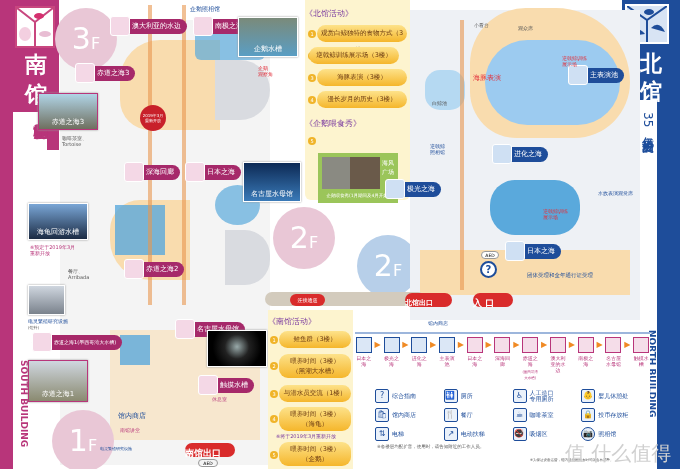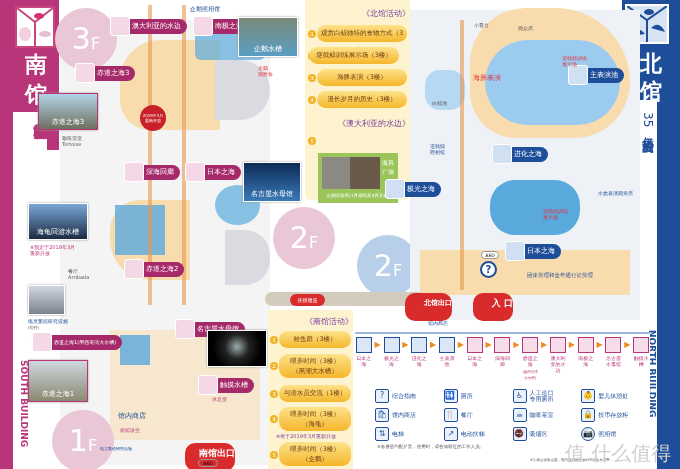--- a/index.html
+++ b/index.html
@@ -42,23 +42,23 @@
 .tag.blue .ic{background:#cfe0f3}
 .redlab{color:#e2313c;font-size:7px}
 .smalltxt{font-size:6px;color:#555}
 .photo{border:1px solid #fff;box-shadow:0 0 2px #999}
 .cap{position:absolute;left:0;right:0;bottom:2px;text-align:center;color:#fff;font-size:7px}
 
 .panel{background:#fdf4cf}
 .act{height:17px;border-radius:9px;background:linear-gradient(#fde28a,#f5b62b);font-size:6.5px;color:#6b3a12;text-align:center;line-height:17px}
 .act.tall{height:24px;line-height:10px;padding-top:2px}
 .num{width:8px;height:8px;border-radius:50%;background:#f0b429;color:#fff;font-size:5px;text-align:center;line-height:8px}
-.panel-title{font-size:8px;color:#7a3aa0;text-align:right}
-
-.exit{height:28px;border-radius:10px;background:#d92b2b;color:#fff;text-align:right;line-height:20px;font-size:9px;font-weight:bold}
+.panel-title{font-size:8px;color:#7a3aa0;text-align:left}
+
+.exit{height:14px;border-radius:10px;background:#d92b2b;color:#fff;text-align:left;line-height:20px;font-size:9px;font-weight:bold}
 
 .legend{left:355px;top:332px;width:295px;height:135px;background:#fff}
 .leg-head{font-size:8px;color:#1e4d9a;font-weight:bold}
 .leg-line{height:1px;background:#9db6dc}
 .seq-item{width:24px;text-align:center}
 .seq-icon{width:16px;height:16px;margin:0 auto;border:1px solid #1e4d9a;background:#dbe7f6}
 .seq-icon.pk{border-color:#b8357a;background:#f5dde9}
 .seq-lab{font-size:5px;line-height:6px;margin-top:2px;color:#b8357a}
 .arrow{color:#f08a24;font-size:8px;line-height:16px}
 .fac{display:flex;align-items:center;gap:3px;font-size:6px;color:#1e4d9a}
@@ -178,21 +178,21 @@
   <div style="position:relative;margin-top:6px">
     <div class="abs num" style="left:3px;top:5px">1</div>
     <div class="abs act" style="left:12px;top:0;width:90px">观赏白鲸独特的食物方式（3楼）</div>
     <div class="abs num" style="left:3px;top:27px">2</div>
     <div class="abs act" style="left:4px;top:22px;width:90px">逆戟鲸训练展示场（3楼）</div>
     <div class="abs num" style="left:3px;top:49px">3</div>
     <div class="abs act" style="left:12px;top:44px;width:90px">海豚表演（3楼）</div>
     <div class="abs num" style="left:3px;top:71px">4</div>
     <div class="abs act" style="left:12px;top:66px;width:90px">漫长岁月的历史（3楼）</div>
   </div>
-  <div class="panel-title abs" style="left:0;right:0;top:118px">《澳大利亚的水边》</div>
+  <div class="panel-title abs" style="left:0;right:0;top:118px">《企鹅喂食秀》</div>
   <div class="abs num" style="left:3px;top:137px">5</div>
 </div>
 <div class="abs" style="left:318px;top:153px;width:80px;height:50px;background:#9bc55a">
   <div class="abs" style="left:4px;top:4px;width:28px;height:32px;background:#8a8a82"></div>
   <div class="abs" style="left:32px;top:4px;width:30px;height:32px;background:#6a5a4a"></div>
   <div class="abs" style="left:64px;top:6px;width:14px;font-size:6px;color:#fff;white-space:pre">海风
 广场</div>
   <div class="abs" style="left:2px;top:40px;width:76px;font-size:4.5px;color:#fff;text-align:center">企鹅喂食秀(1月期间及4月开始)</div>
 </div>
 

